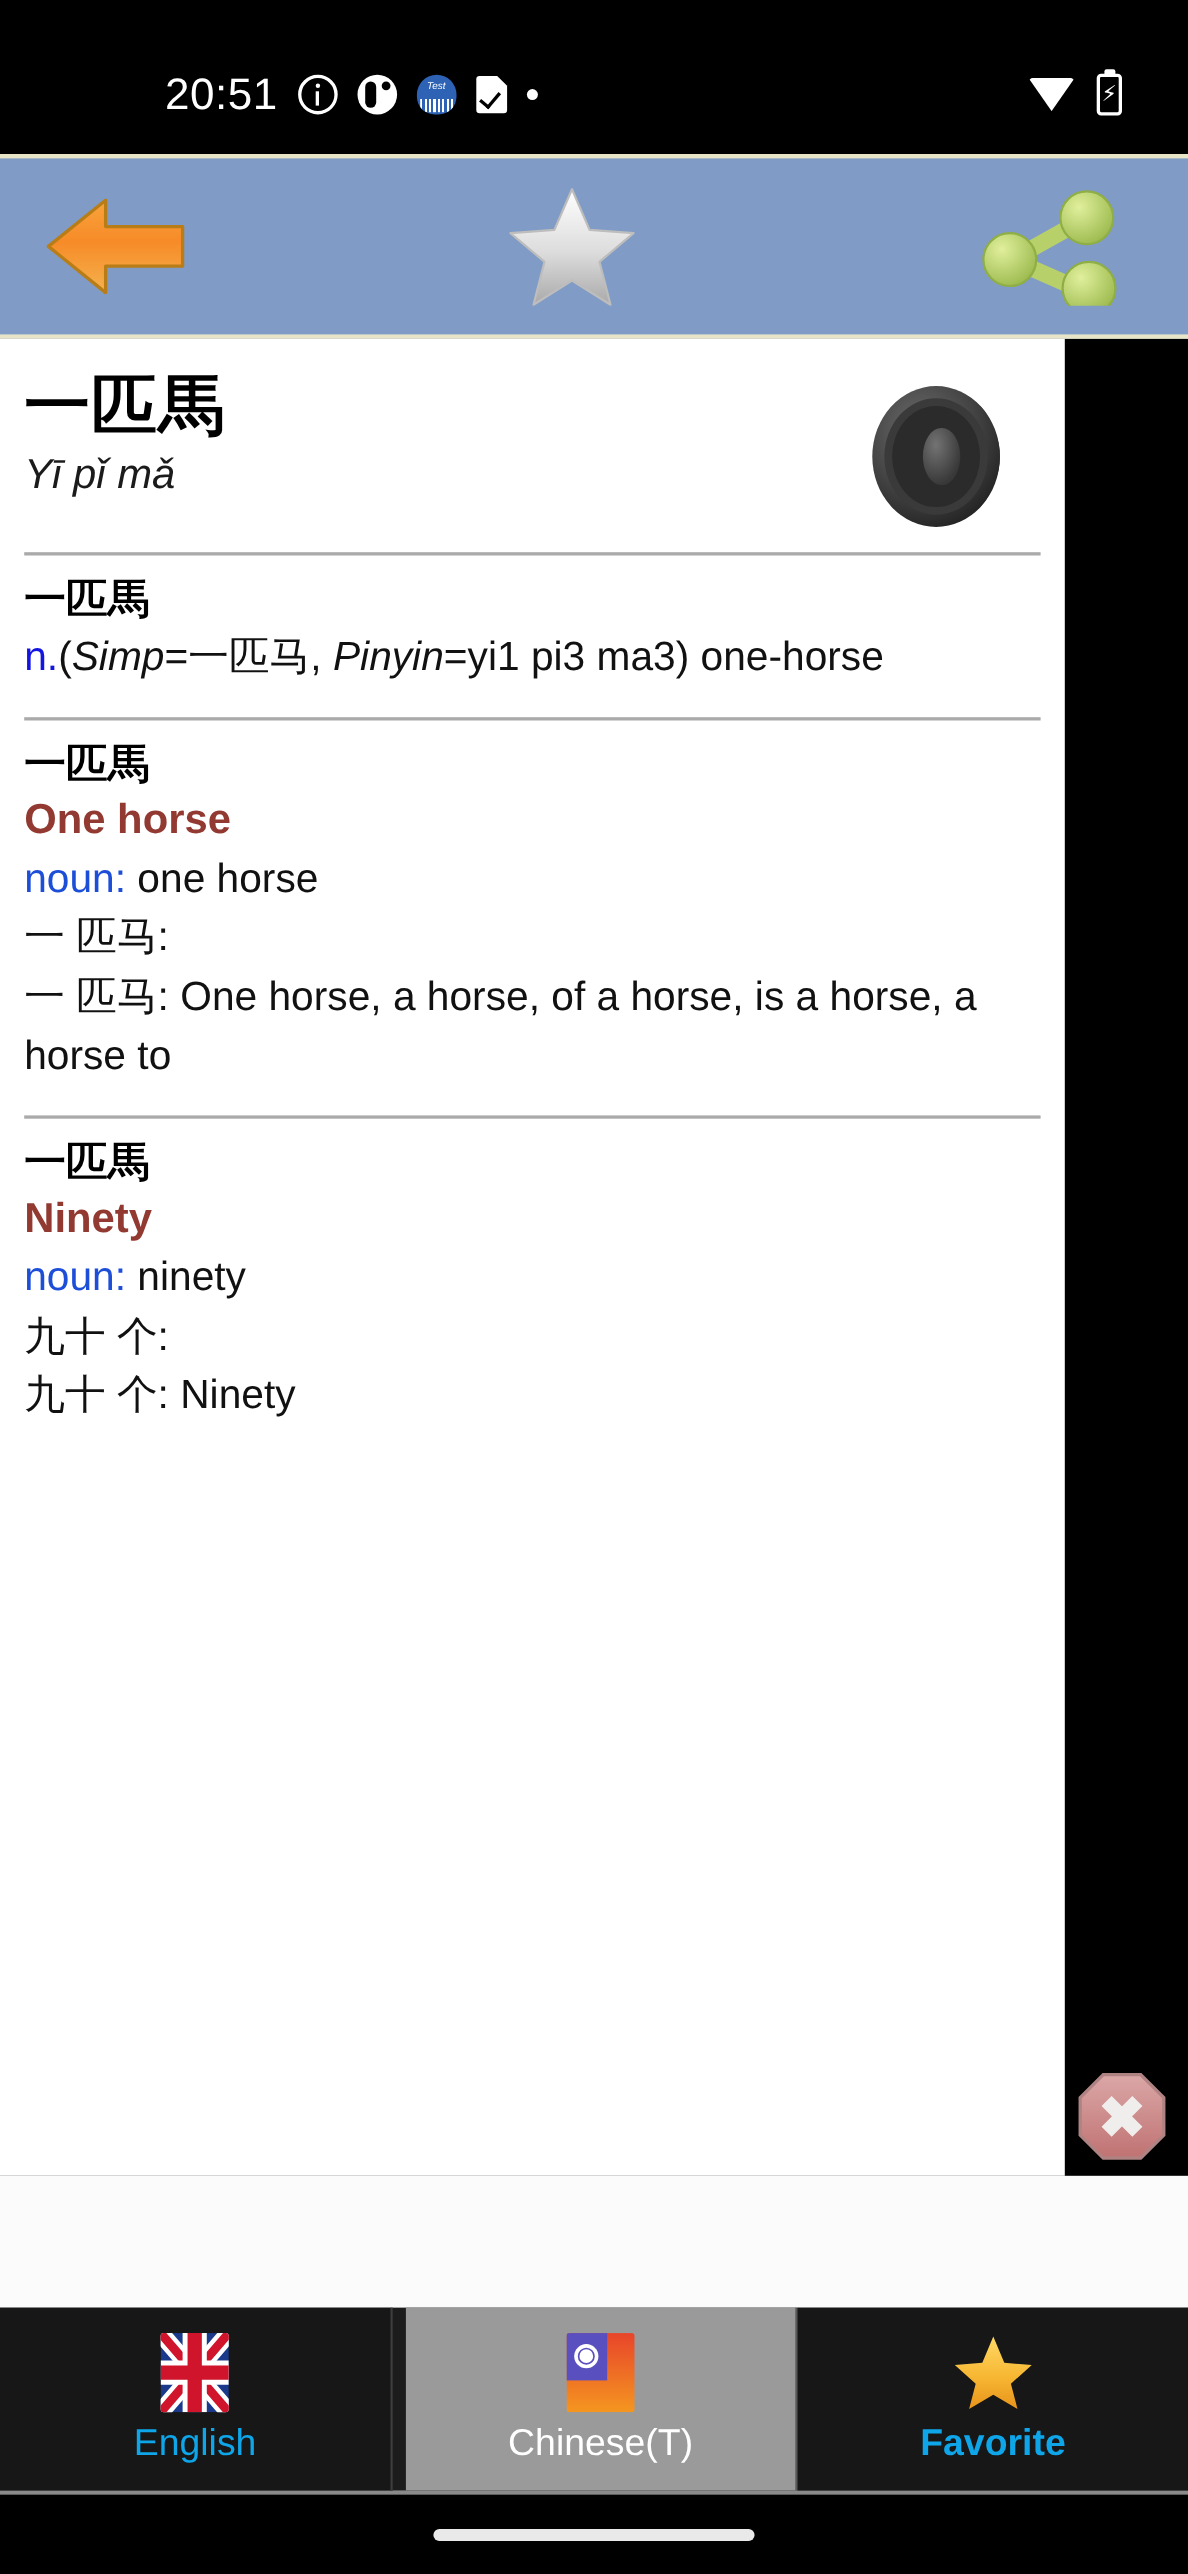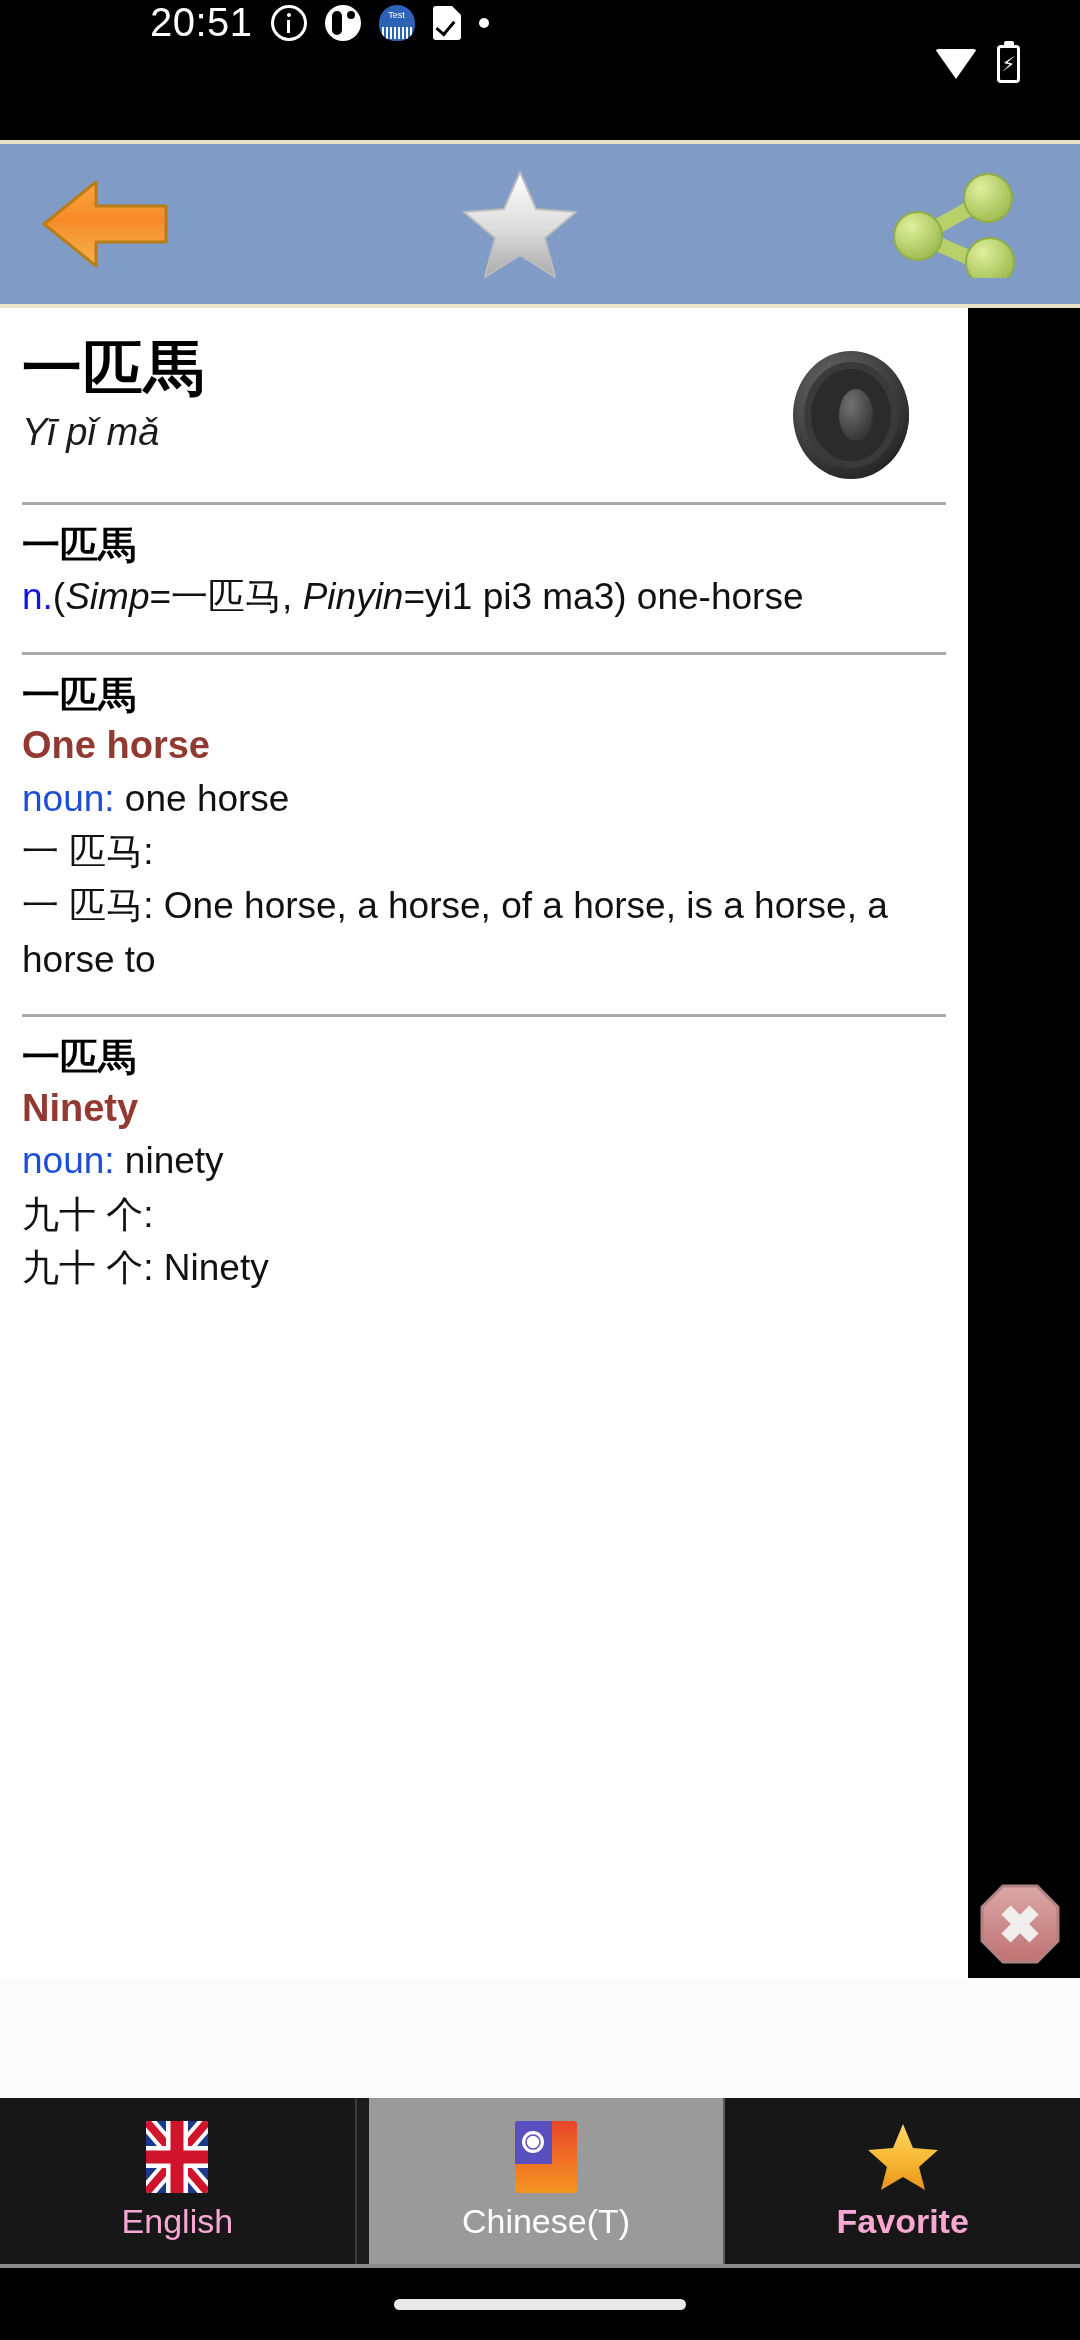--- a/index.html
+++ b/index.html
@@ -6,22 +6,22 @@
   html, body {
     width: 1080px; height: 2340px;
     background: #000;
     font-family: "Liberation Sans", "DejaVu Sans", sans-serif;
     overflow: hidden;
   }
   #app { position: relative; width: 1080px; height: 2340px; background: #000; }
 
   
   .statusbar {
-    position: absolute; top: 0; left: 0; width: 1080px; height: 140px;
-    background: #000; display: flex; align-items: flex-start; flex-direction: column;
+    position: absolute; top: 16px; left: 0; width: 1080px; height: 140px;
+    background: #000; display: flex; align-items: center;
   }
   .sb-left { display: flex; align-items: center; gap: 18px; padding-left: 150px; }
   .sb-clock { color: #fff; font-size: 40px; font-weight: 400; letter-spacing: 0.5px; }
   .sb-icon { width: 36px; height: 36px; display: inline-block; position: relative; }
 
   .ic-info { border: 3.5px solid #fff; border-radius: 50%; }
   .ic-info::before {
     content: ""; position: absolute; left: 50%; top: 5px; width: 4px; height: 4px;
     margin-left: -2px; background: #fff; border-radius: 50%;
   }
@@ -35,21 +35,21 @@
     content: ""; position: absolute; left: 7px; top: 6px; width: 10px; height: 24px;
     background: #000; border-radius: 6px;
   }
   .ic-blob::after {
     content: ""; position: absolute; right: 6px; top: 6px; width: 8px; height: 8px;
     background: #000; border-radius: 50%;
   }
 
   .ic-test {
     background: #2e62b5; border-radius: 50% 50% 45% 45%;
-    overflow: hidden; display: flex; align-items: flex-start; justify-content: center;
+    overflow: hidden; display: flex; align-items: flex-start; justify-content: center; font-style: italic;
   }
   .ic-test .tlabel { font-size: 9px; color: #fff; margin-top: 6px; line-height: 1; }
   .ic-test .tbars {
     position: absolute; bottom: 2px; left: 3px; right: 3px; height: 12px;
     background: repeating-linear-gradient(90deg,#fff 0 2px,#2e62b5 2px 4px);
   }
 
   .ic-checkdoc {
     background: #fff; border-radius: 3px 8px 3px 3px; width: 28px; height: 34px;
   }
@@ -143,21 +143,21 @@
     display: flex; background: #1c1c1c;
     border-bottom: 4px solid #8a8a8a;
   }
   .navtab {
     flex: 1; display: flex; flex-direction: column; align-items: center;
     justify-content: center; gap: 10px; background: #171717;
     border-right: 2px solid #3d3d3d; position: relative;
   }
   .navtab:last-child { border-right: none; font-weight: bold; }
   .navtab.selected { background: #9a9a9a; border-right: 2px solid #5a5a5a; margin-left: 12px; }
-  .navtab .nav-label { font-size: 34px; color: #f9a8d4; }
+  .navtab .nav-label { font-size: 34px; color: #0ea5e9; }
   .navtab.selected .nav-label { color: #ffffff; }
   .navicon { width: 78px; height: 70px; display: flex; align-items: center; justify-content: center; }
 
   .flag-uk { width: 62px; height: 72px; border-radius: 3px; }
   .flag-tw { width: 62px; height: 72px; border-radius: 3px; }
   .clock-ic { width: 68px; height: 68px; }
   .star-gold { width: 74px; height: 70px; }
 
   
   .gesturebar {

